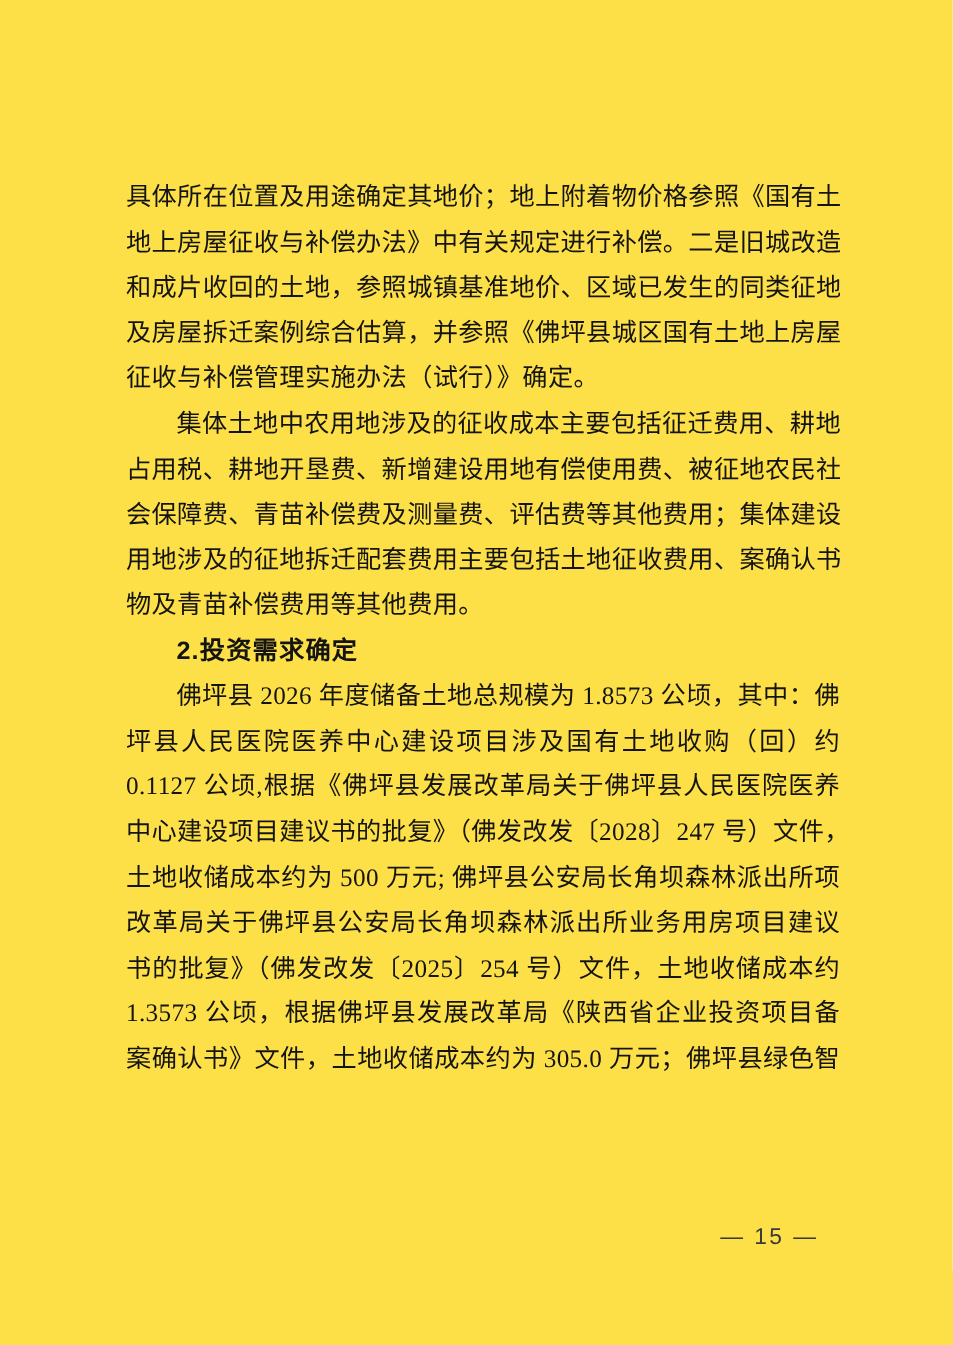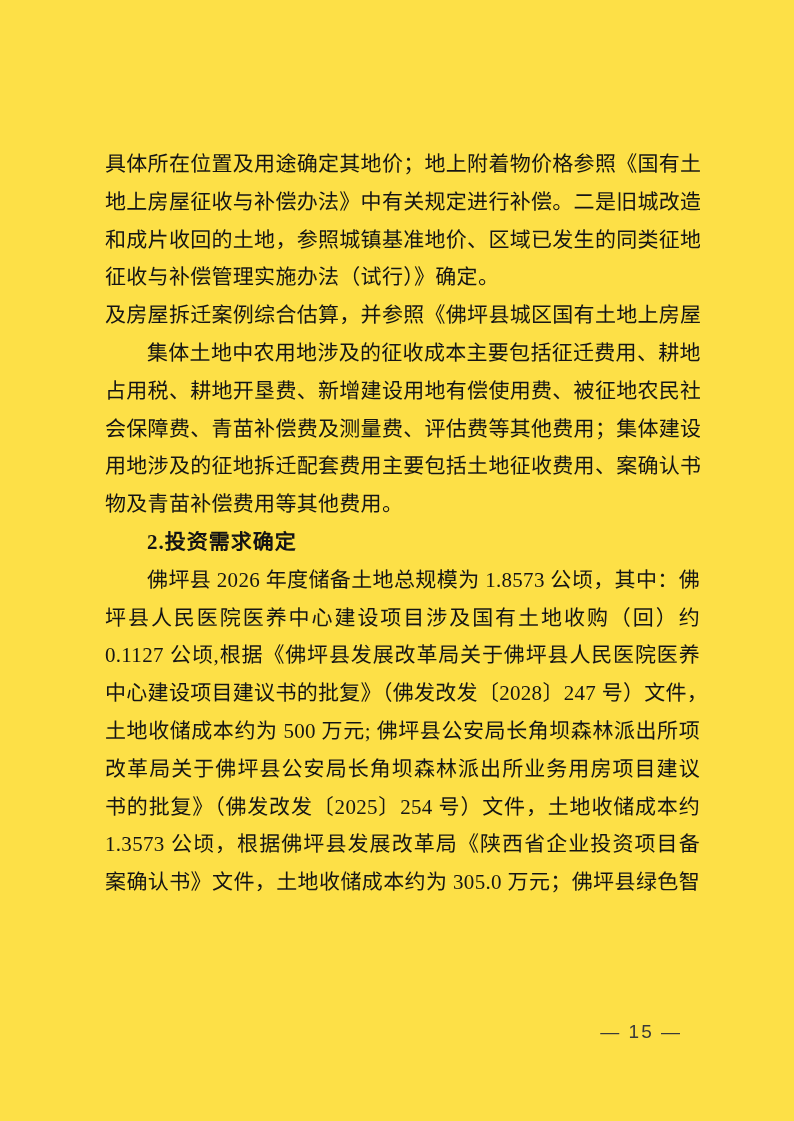--- a/index.html
+++ b/index.html
@@ -38,21 +38,21 @@
   }
   .line.flush {
     text-align: left;
     text-align-last: left;
   }
   .line.indent {
     text-indent: 42px;
   }
   .paragraph.heading .line {
     font-weight: 700;
-    font-family: Liberation Serif, serif;
+    font-family: Liberation Sans, sans-serif;
     letter-spacing: 1px;
   }
   .page-number {
     position: absolute;
     top: 1020px;
     left: 105px;
     width: 577px;
     text-align: right;
     font-size: 19px;
     line-height: 24px;
@@ -63,22 +63,22 @@
 </style>
 </head>
 <body>
 
 <div class="page">
   <div class="content">
       <div class="paragraph">
         <div class="line">具体所在位置及用途确定其地价；地上附着物价格参照《国有土</div>
         <div class="line">地上房屋征收与补偿办法》中有关规定进行补偿。二是旧城改造</div>
         <div class="line">和成片收回的土地，参照城镇基准地价、区域已发生的同类征地</div>
+        <div class="line">及房屋拆迁案例综合估算，并参照《佛坪县城区国有土地上房屋</div>
         <div class="line flush">征收与补偿管理实施办法（试行）》确定。</div>
-        <div class="line">及房屋拆迁案例综合估算，并参照《佛坪县城区国有土地上房屋</div>
       </div>
       <div class="paragraph">
         <div class="line indent">集体土地中农用地涉及的征收成本主要包括征迁费用、耕地</div>
         <div class="line">占用税、耕地开垦费、新增建设用地有偿使用费、被征地农民社</div>
         <div class="line">会保障费、青苗补偿费及测量费、评估费等其他费用；集体建设</div>
         <div class="line">用地涉及的征地拆迁配套费用主要包括土地征收费用、案确认书</div>
         <div class="line flush">物及青苗补偿费用等其他费用。</div>
       </div>
       <div class="paragraph heading">
         <div class="line indent flush">2.投资需求确定</div>

